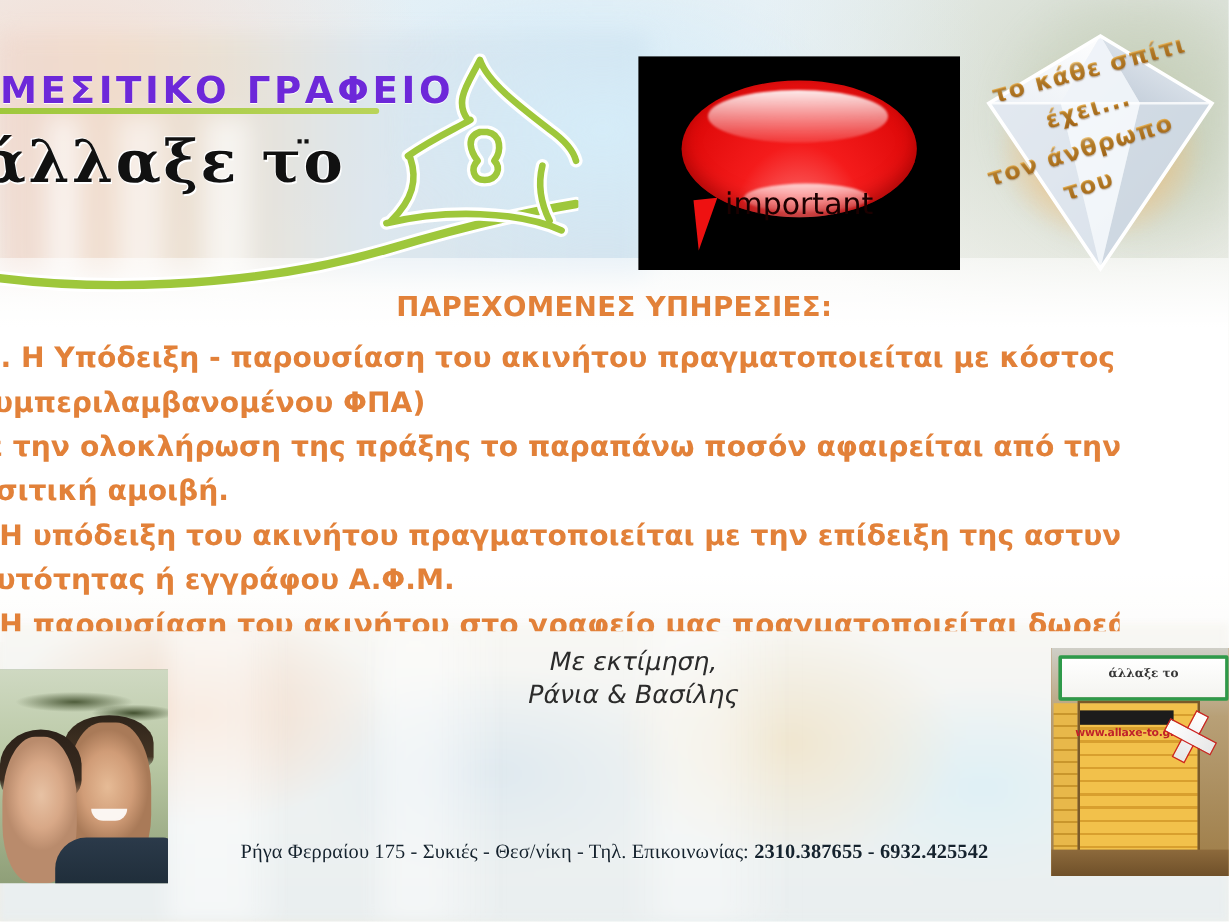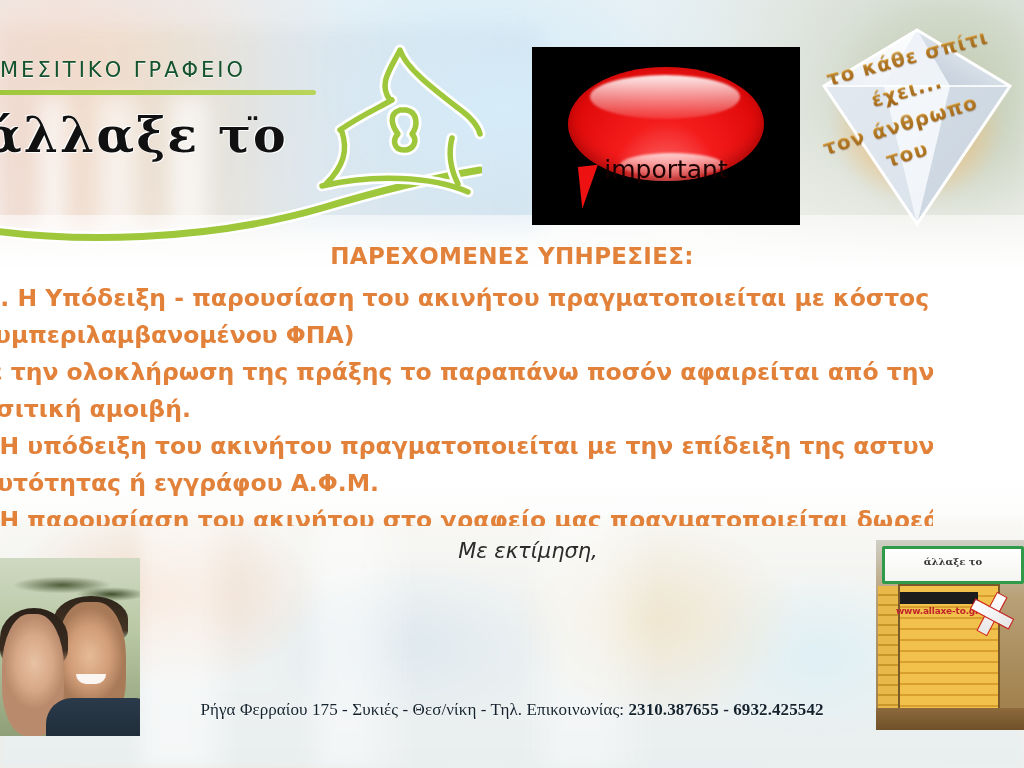--- a/index.html
+++ b/index.html
@@ -69,21 +69,21 @@
       rgba(255,255,255,0) 240px 300px, rgba(255,255,255,.45) 330px 360px,
       rgba(255,255,255,0) 420px 520px, rgba(255,255,255,.4) 560px 600px,
       rgba(255,255,255,0) 660px 900px);
     filter:blur(7px);
   }
 
   
   .logo{position:absolute;left:-18px;top:40px;width:560px;height:190px;}
   .logo-top{
     position:absolute;left:18px;top:18px;
-    font-weight:normal;font-size:21px;letter-spacing:3px;color:#14532d;
+    font-weight:bold;font-size:31px;letter-spacing:3px;color:#6d28d9;
     text-shadow:0 1px 0 rgba(255,255,255,.9);
     white-space:nowrap;
   }
   .logo-rule{
     position:absolute;left:4px;top:50px;width:330px;height:5px;
     background:linear-gradient(90deg,#9ec73b,#b9d45a);border-radius:3px;
   }
   .logo-main{
     position:absolute;left:2px;top:66px;
     font-family:"DejaVu Serif","Liberation Serif",serif;
@@ -385,20 +385,21 @@
       <div class="svc-line">Με την ολοκλήρωση της πράξης το παραπάνω ποσόν αφαιρείται από την</div>
       <div class="svc-line">μεσιτική αμοιβή.</div>
       <div class="svc-line">2. Η υπόδειξη του ακινήτου πραγματοποιείται με την επίδειξη της αστυνομικής</div>
       <div class="svc-line">ταυτότητας ή εγγράφου Α.Φ.Μ.</div>
       <div class="svc-line">3. Η παρουσίαση του ακινήτου στο γραφείο μας πραγματοποιείται δωρεάν.</div>
     </div>
   </div>
 
   <div class="signature">
     <div>Με εκτίμηση,</div>
+    <div>Ράνια &amp; Βασίλης</div>
   </div>
 
   <div class="photo-couple">
     <div class="pc-sky"></div>
     <div class="pc-palm"></div>
     <div class="pc-hair-m"></div>
     <div class="pc-head-m"></div>
     <div class="pc-hair-w"></div>
     <div class="pc-head-w"></div>
     <div class="pc-smile"></div>

